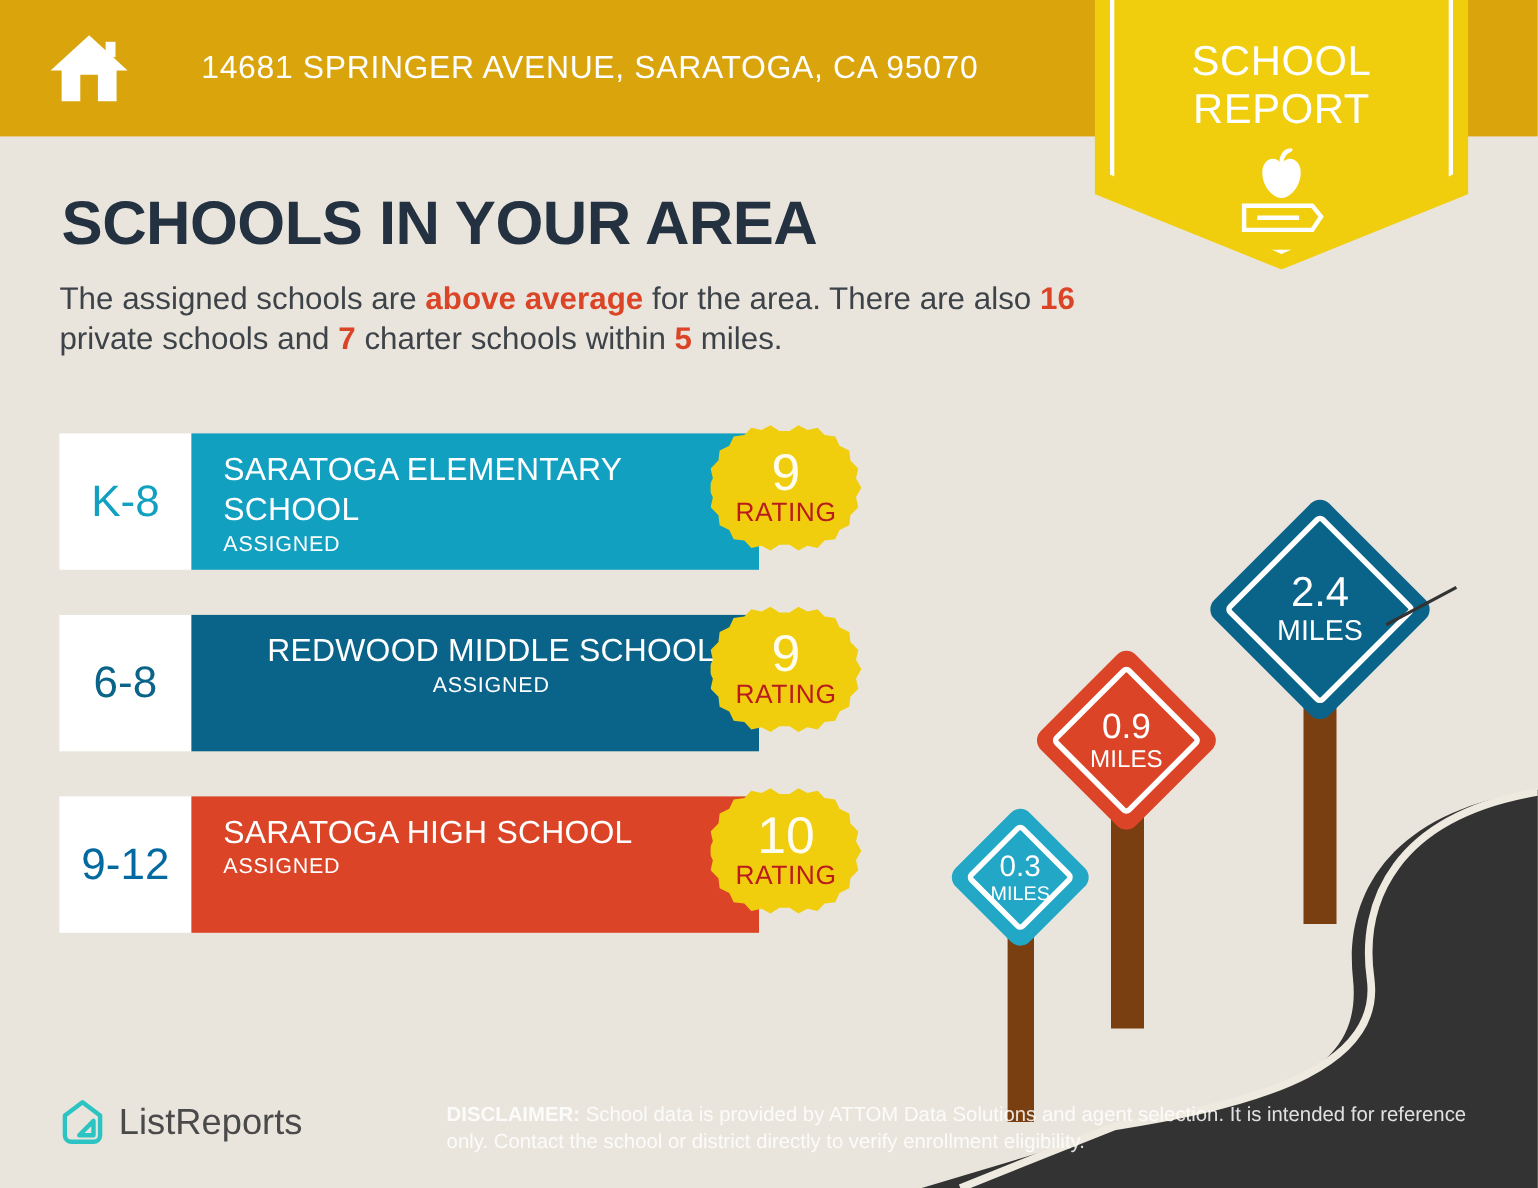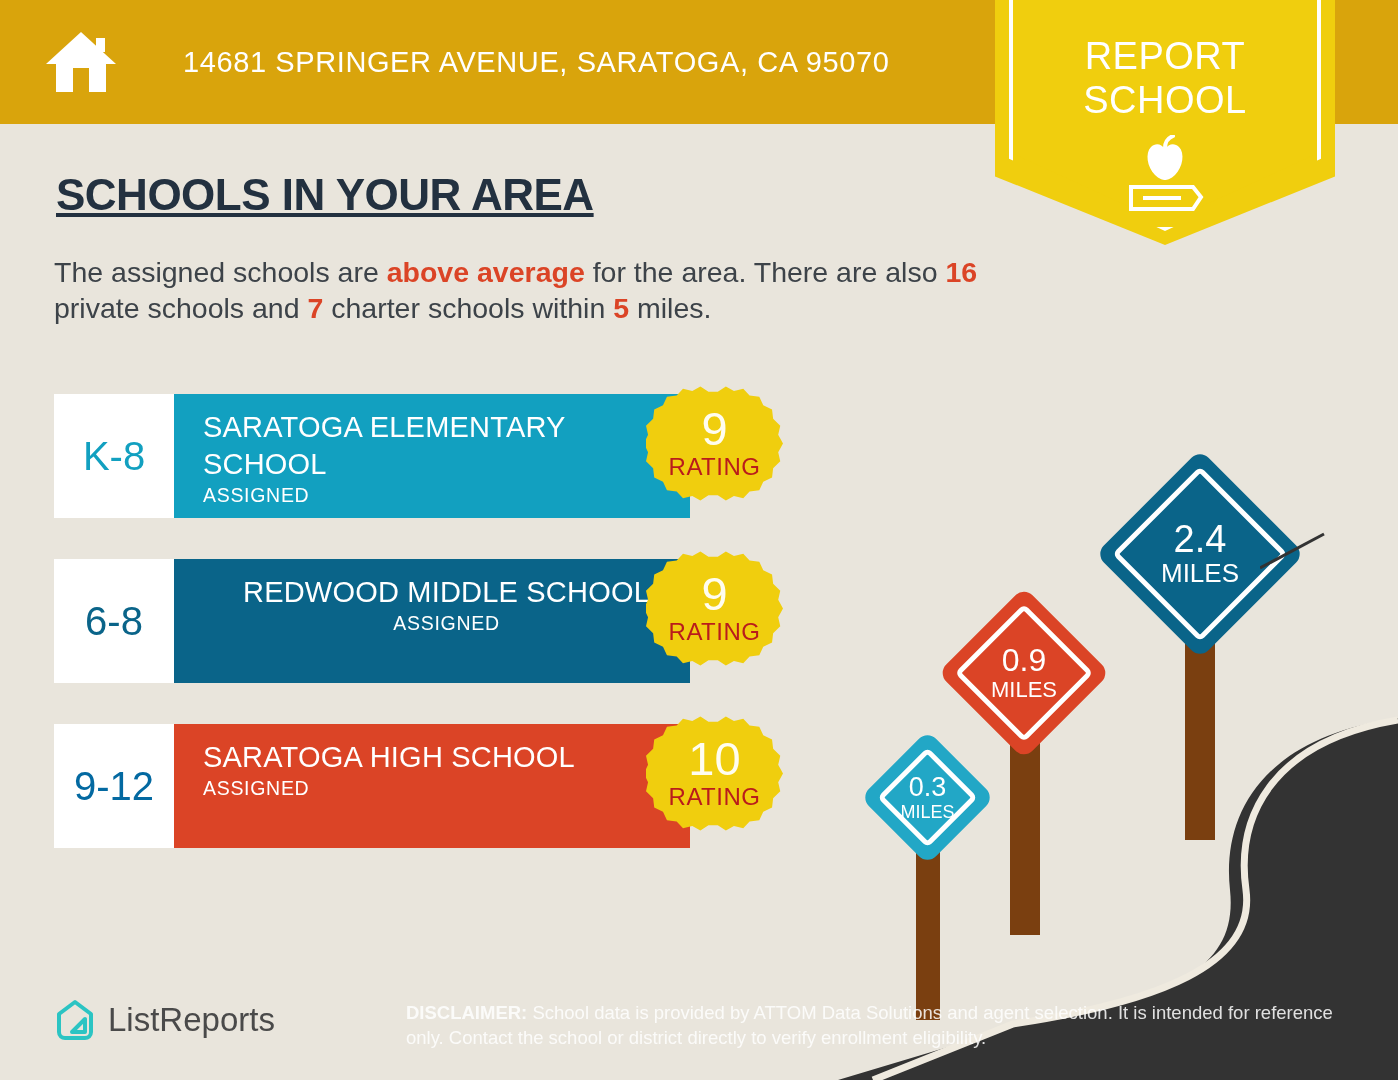--- a/index.html
+++ b/index.html
@@ -53,23 +53,22 @@
     text-align:center; color:#FFFFFF;
     font-size:38px; line-height:44px; font-weight:400;
     letter-spacing:0.5px;
     z-index:3;
   }
   .badge-emblem { position:absolute; top:135px; left:50%; transform:translateX(-50%); z-index:3; }
 
   
   .page-title {
     position:absolute; top:170px; left:56px;
-    font-size:44px; font-weight:bold; color:#233140;
+    font-size:56px; font-weight:bold; color:#233140;
     letter-spacing:-0.5px;
-    text-decoration:underline;
   }
   .subtitle {
     position:absolute; top:254px; left:54px; width:930px;
     font-size:28.5px; line-height:36px; color:#3D4349;
   }
   .subtitle b { color:#DB4426; font-weight:bold; }
 
   
   .rows { position:absolute; top:394px; left:54px; }
   .row { position:relative; height:124px; margin-bottom:41px; display:flex; }
@@ -151,22 +150,22 @@
     <path d="M37 2 L72 34 L62 34 L62 62 L45 62 L45 38 L29 38 L29 62 L12 62 L12 34 L2 34 Z" fill="#FFFFFF"></path>
     <rect x="52" y="8" width="9" height="14" fill="#FFFFFF"></rect>
   </svg>
   <span class="header-address">14681 SPRINGER AVENUE, SARATOGA, CA 95070</span>
 </div>
 
 <div class="badge">
   <div class="badge-shape"></div>
   <div class="badge-inner-line"></div>
   <div class="badge-text">
+    <div>SCHOOL</div>
     <div>REPORT</div>
-    <div>SCHOOL</div>
   </div>
   <svg class="badge-emblem" width="96" height="82" viewBox="0 0 96 82">
     <path d="M48 14 C44 8 38 8 34 12 C28 18 30 32 38 40 C42 44 46 45 48 45 C50 45 54 44 58 40 C66 32 68 18 62 12 C58 8 52 8 48 14 Z" fill="#FFFFFF"></path>
     <path d="M48 13 C48 7 51 3 56 1" stroke="#FFFFFF" stroke-width="4" fill="none" stroke-linecap="round"></path>
     <path d="M14 52 L76 52 L84 62 L76 74 L14 74 Z" fill="none" stroke="#FFFFFF" stroke-width="4"></path>
     <line x1="26" y1="63" x2="64" y2="63" stroke="#FFFFFF" stroke-width="4"></line>
   </svg>
 </div>
 
 <h1 class="page-title">SCHOOLS IN YOUR AREA</h1>

